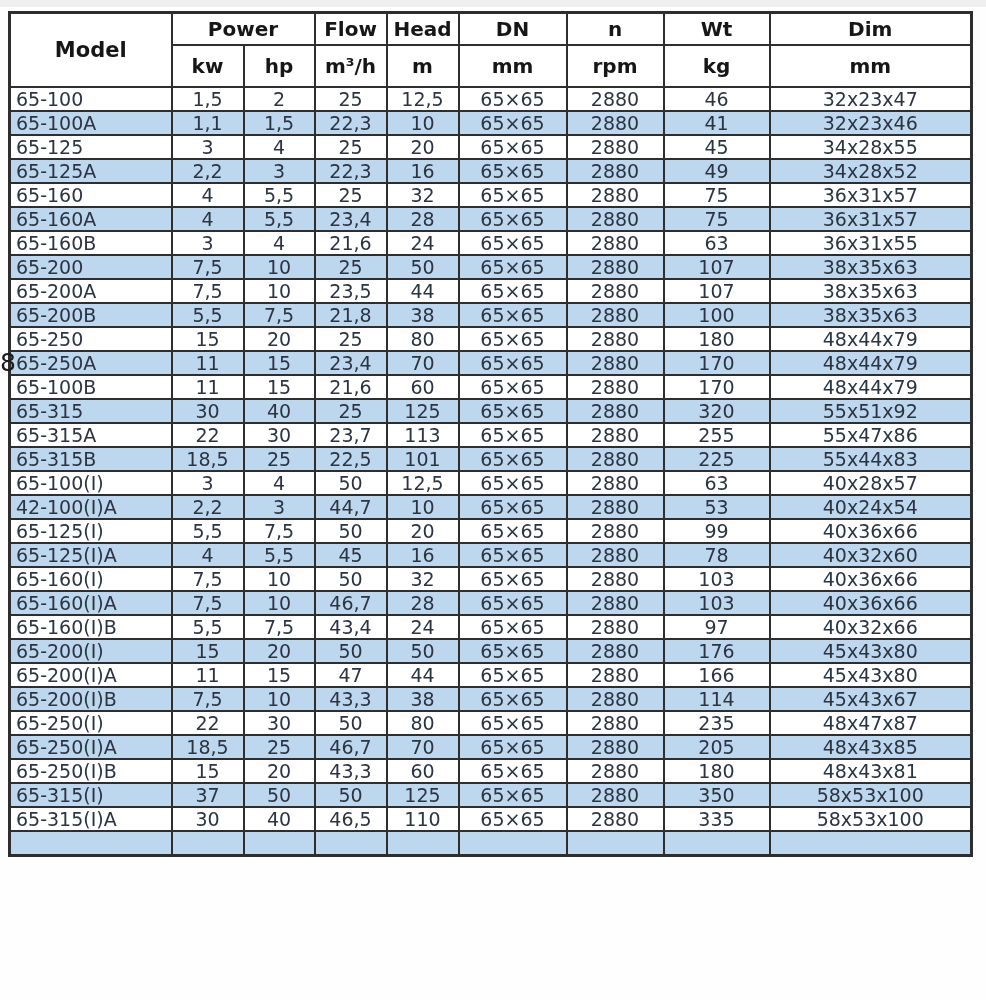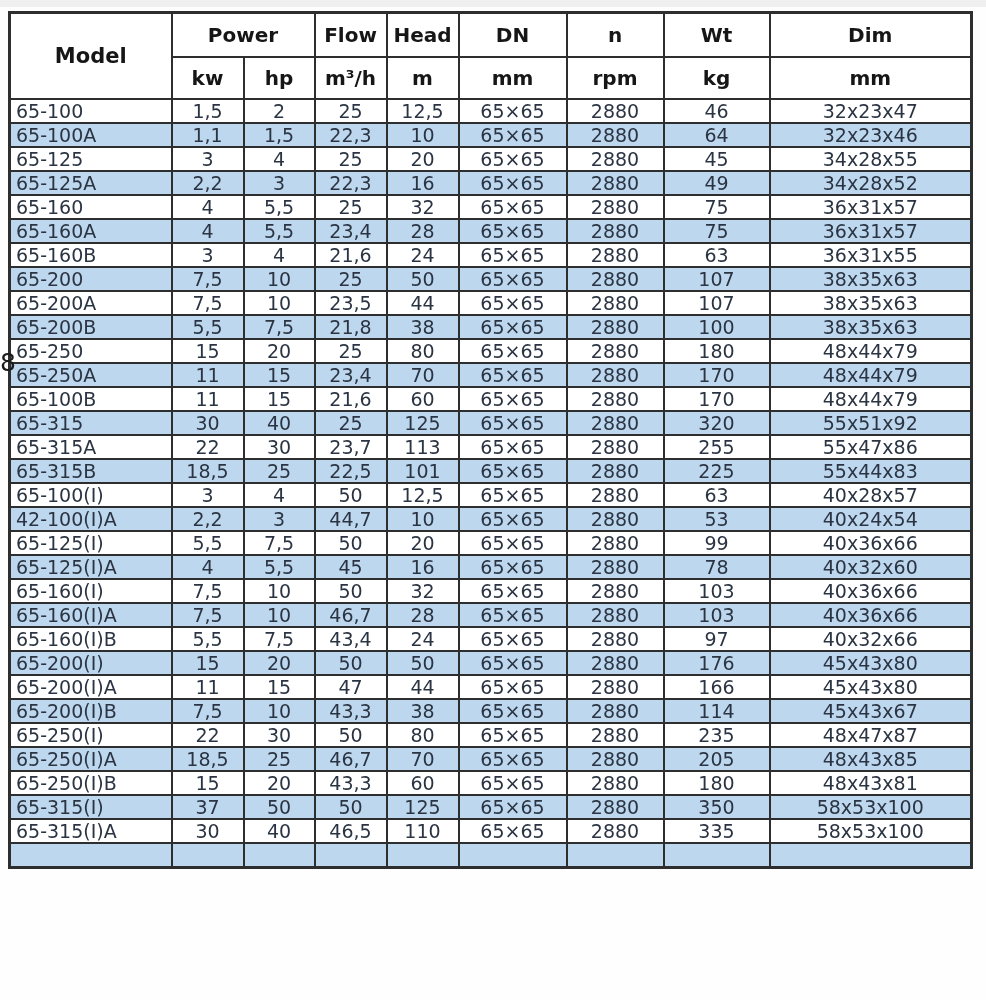--- a/index.html
+++ b/index.html
@@ -36,21 +36,21 @@
   th,td{
     border:2px solid var(--border);
     text-align:center;vertical-align:middle;
     overflow:hidden;white-space:nowrap;
   }
   table{border:3px solid var(--border);}
   thead th{
     font-weight:bold;color:var(--header-text);font-size:20px;
     background:#ffffff;
   }
-  thead tr.hrow1{height:44px;}
+  thead tr.hrow1{height:32px;}
   thead tr.hrow2{height:42px;}
   tbody tr{height:21px;}
   tbody td{
     font-size:19px;color:var(--data-text);font-weight:normal;
   }
   tbody tr.stripe td{background:var(--stripe);}
   td.model-cell{
     text-align:left;padding-left:5px;
   }
   th.model-head{font-size:21px;}
@@ -110,21 +110,21 @@
           <td>32x23x47</td>
         </tr>
         <tr class="stripe">
           <td class="model-cell">65-100A</td>
           <td>1,1</td>
           <td>1,5</td>
           <td>22,3</td>
           <td>10</td>
           <td>65×65</td>
           <td>2880</td>
-          <td>64</td>
+          <td>41</td>
           <td>32x23x46</td>
         </tr>
         <tr>
           <td class="model-cell">65-125</td>
           <td>3</td>
           <td>4</td>
           <td>25</td>
           <td>20</td>
           <td>65×65</td>
           <td>2880</td>

